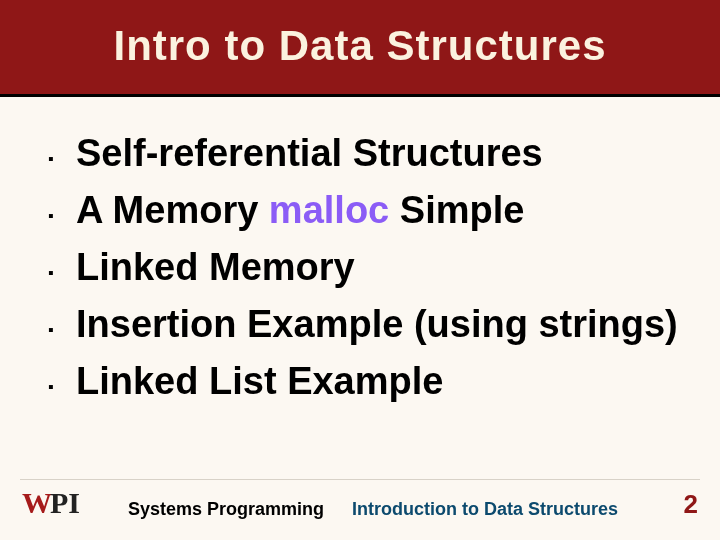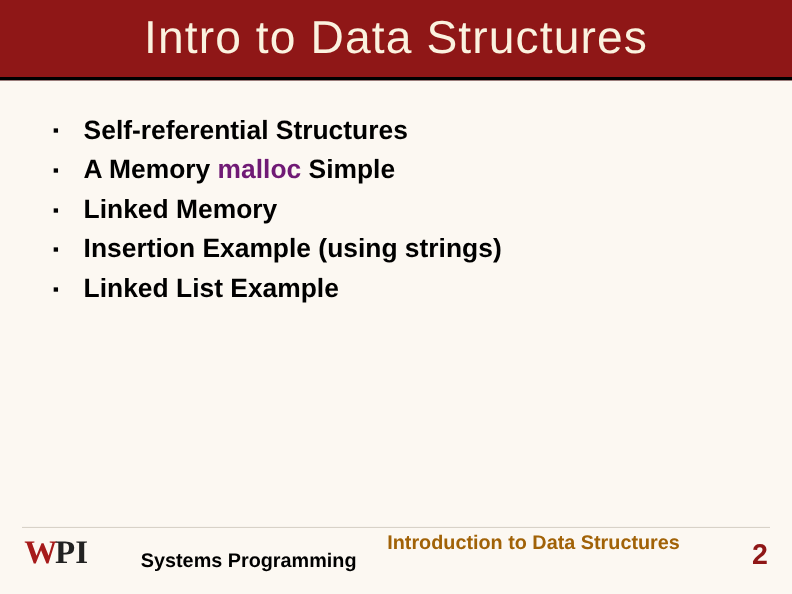--- a/index.html
+++ b/index.html
@@ -18,52 +18,52 @@
     height: 540px;
     box-sizing: border-box;
   }
   .title-bar {
     background: #8f1717;
     border-bottom: 3px solid #000;
     padding: 10px 0 12px 0;
     text-align: center;
   }
   .title-bar h1 {
-    margin: 0;
+    margin: 12px;
     font-size: 42px;
-    font-weight: normal;
+    font-weight: bold;
     color: #fbf2df;
     letter-spacing: 1px;
   }
   .content {
     padding: 28px 42px 0 48px;
   }
   .bullets {
     list-style: none;
     margin: 0;
     padding: 0;
   }
   .bullets li {
-    font-size: 24px;
+    font-size: 38px;
     font-weight: bold;
     line-height: 1.5;
     margin: 0;
     padding-left: 28px;
     text-indent: -28px;
   }
   .bullets li::before {
     content: "\25AA";
     display: inline-block;
     width: 28px;
     text-indent: 0;
     font-size: 16px;
     vertical-align: 2px;
   }
   .kw {
-    color: #701a75;
+    color: #8b5cf6;
   }
   .footer {
     position: absolute;
     bottom: 20px;
     left: 0;
     width: 100%;
     display: flex;
     align-items: center;
     font-weight: bold;
     font-size: 18px;
@@ -89,22 +89,22 @@
     text-align: center;
   }
   .foot-left {
     position: absolute;
     left: 128px;
     bottom: 0;
   }
   .foot-center {
     position: absolute;
     left: 352px;
-    bottom: 16px;
-    color: #a16207;
+    bottom: 0;
+    color: #0c4a6e;
   }
   .pagenum {
     position: absolute;
     right: 22px;
     bottom: 0;
     color: #8f1717;
     font-size: 26px;
   }
   .sep {
     position: absolute;

